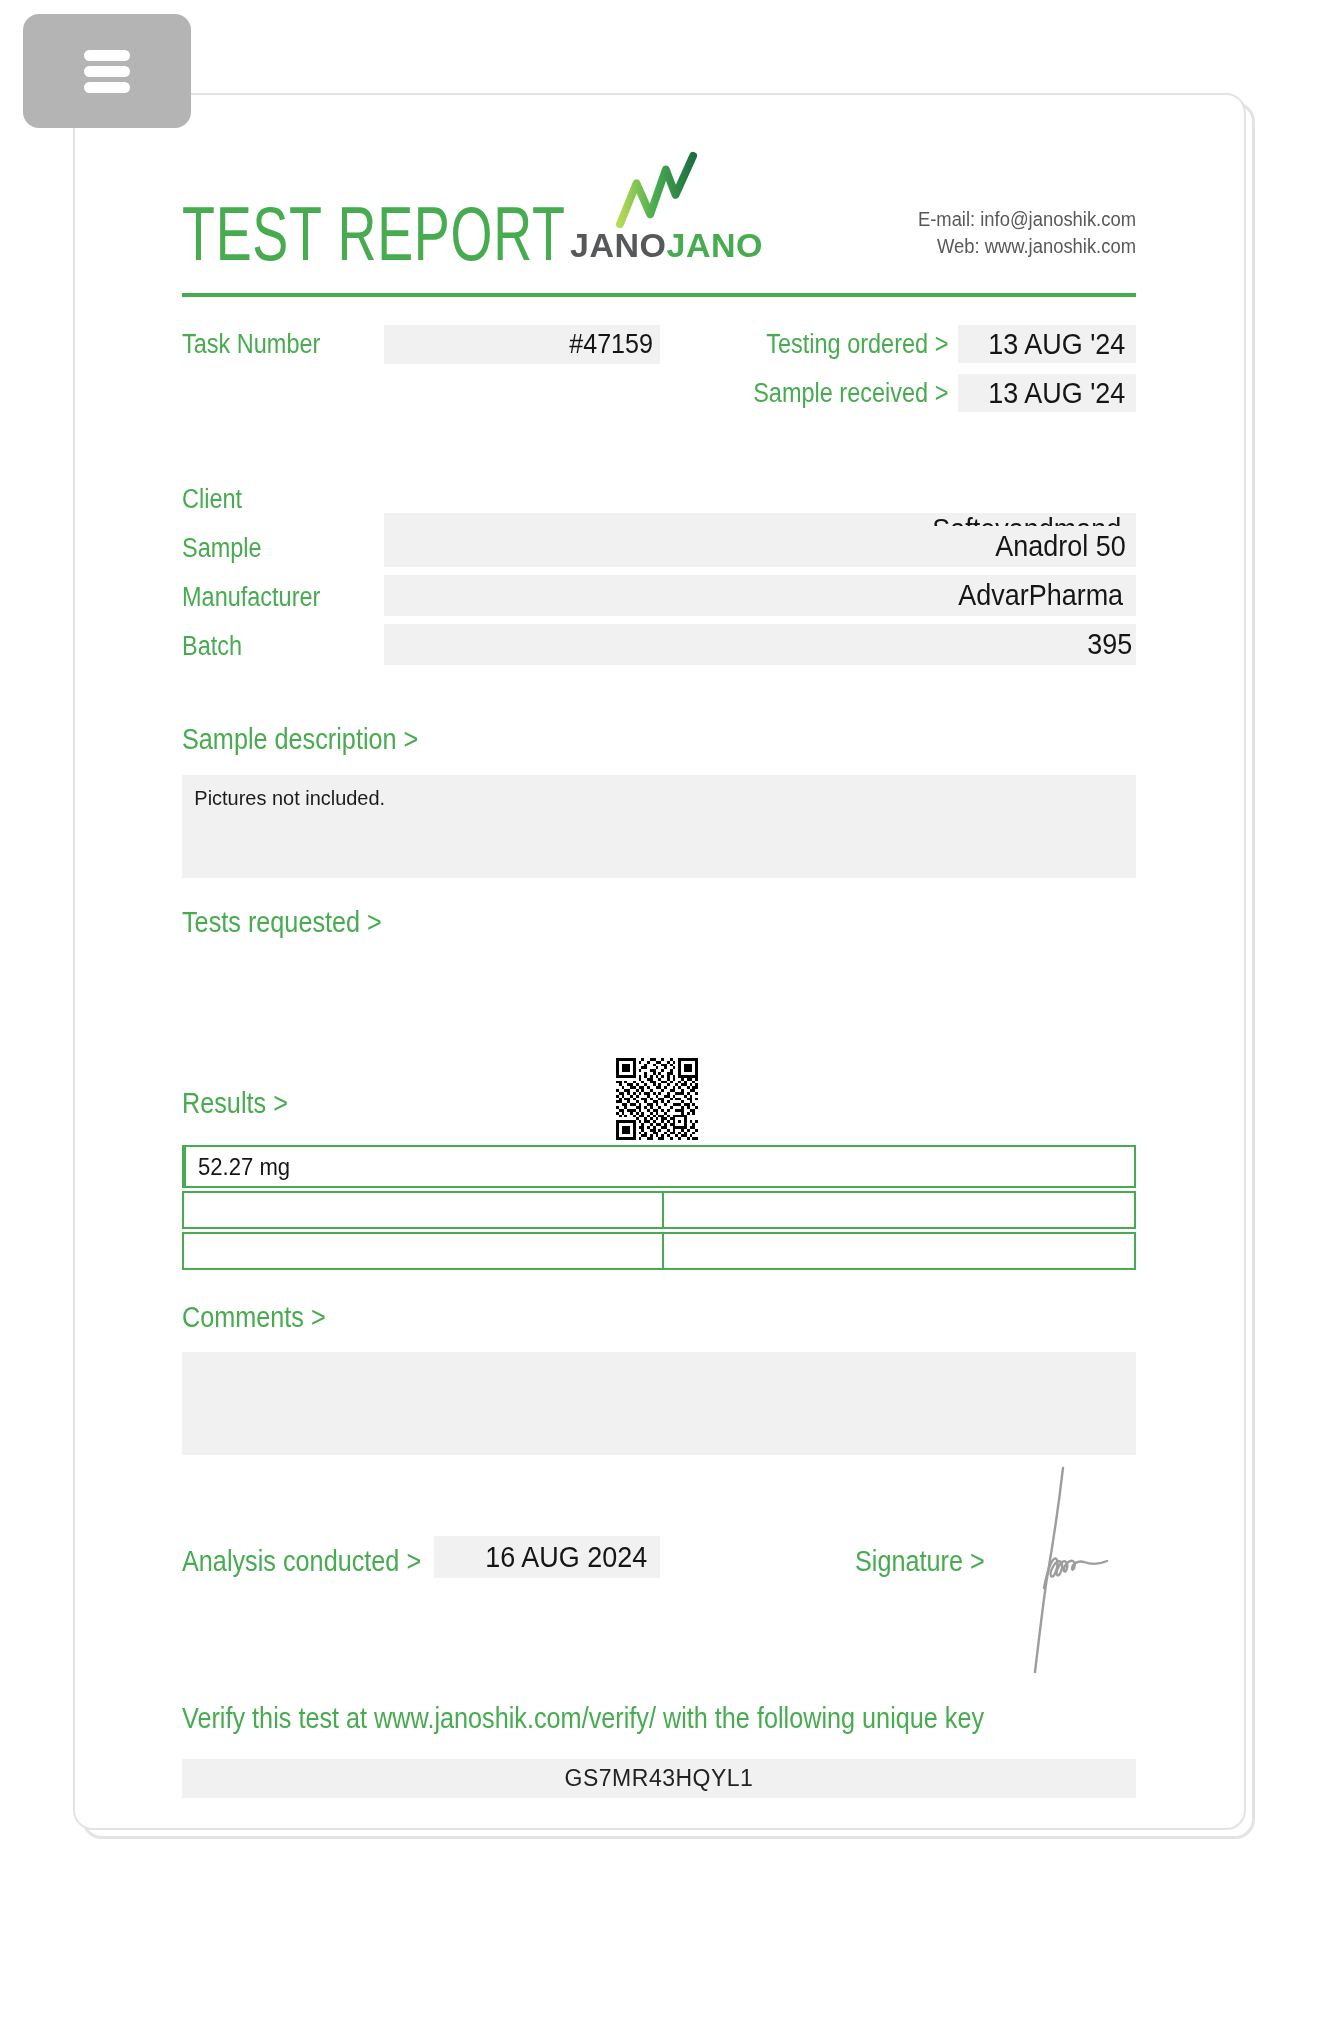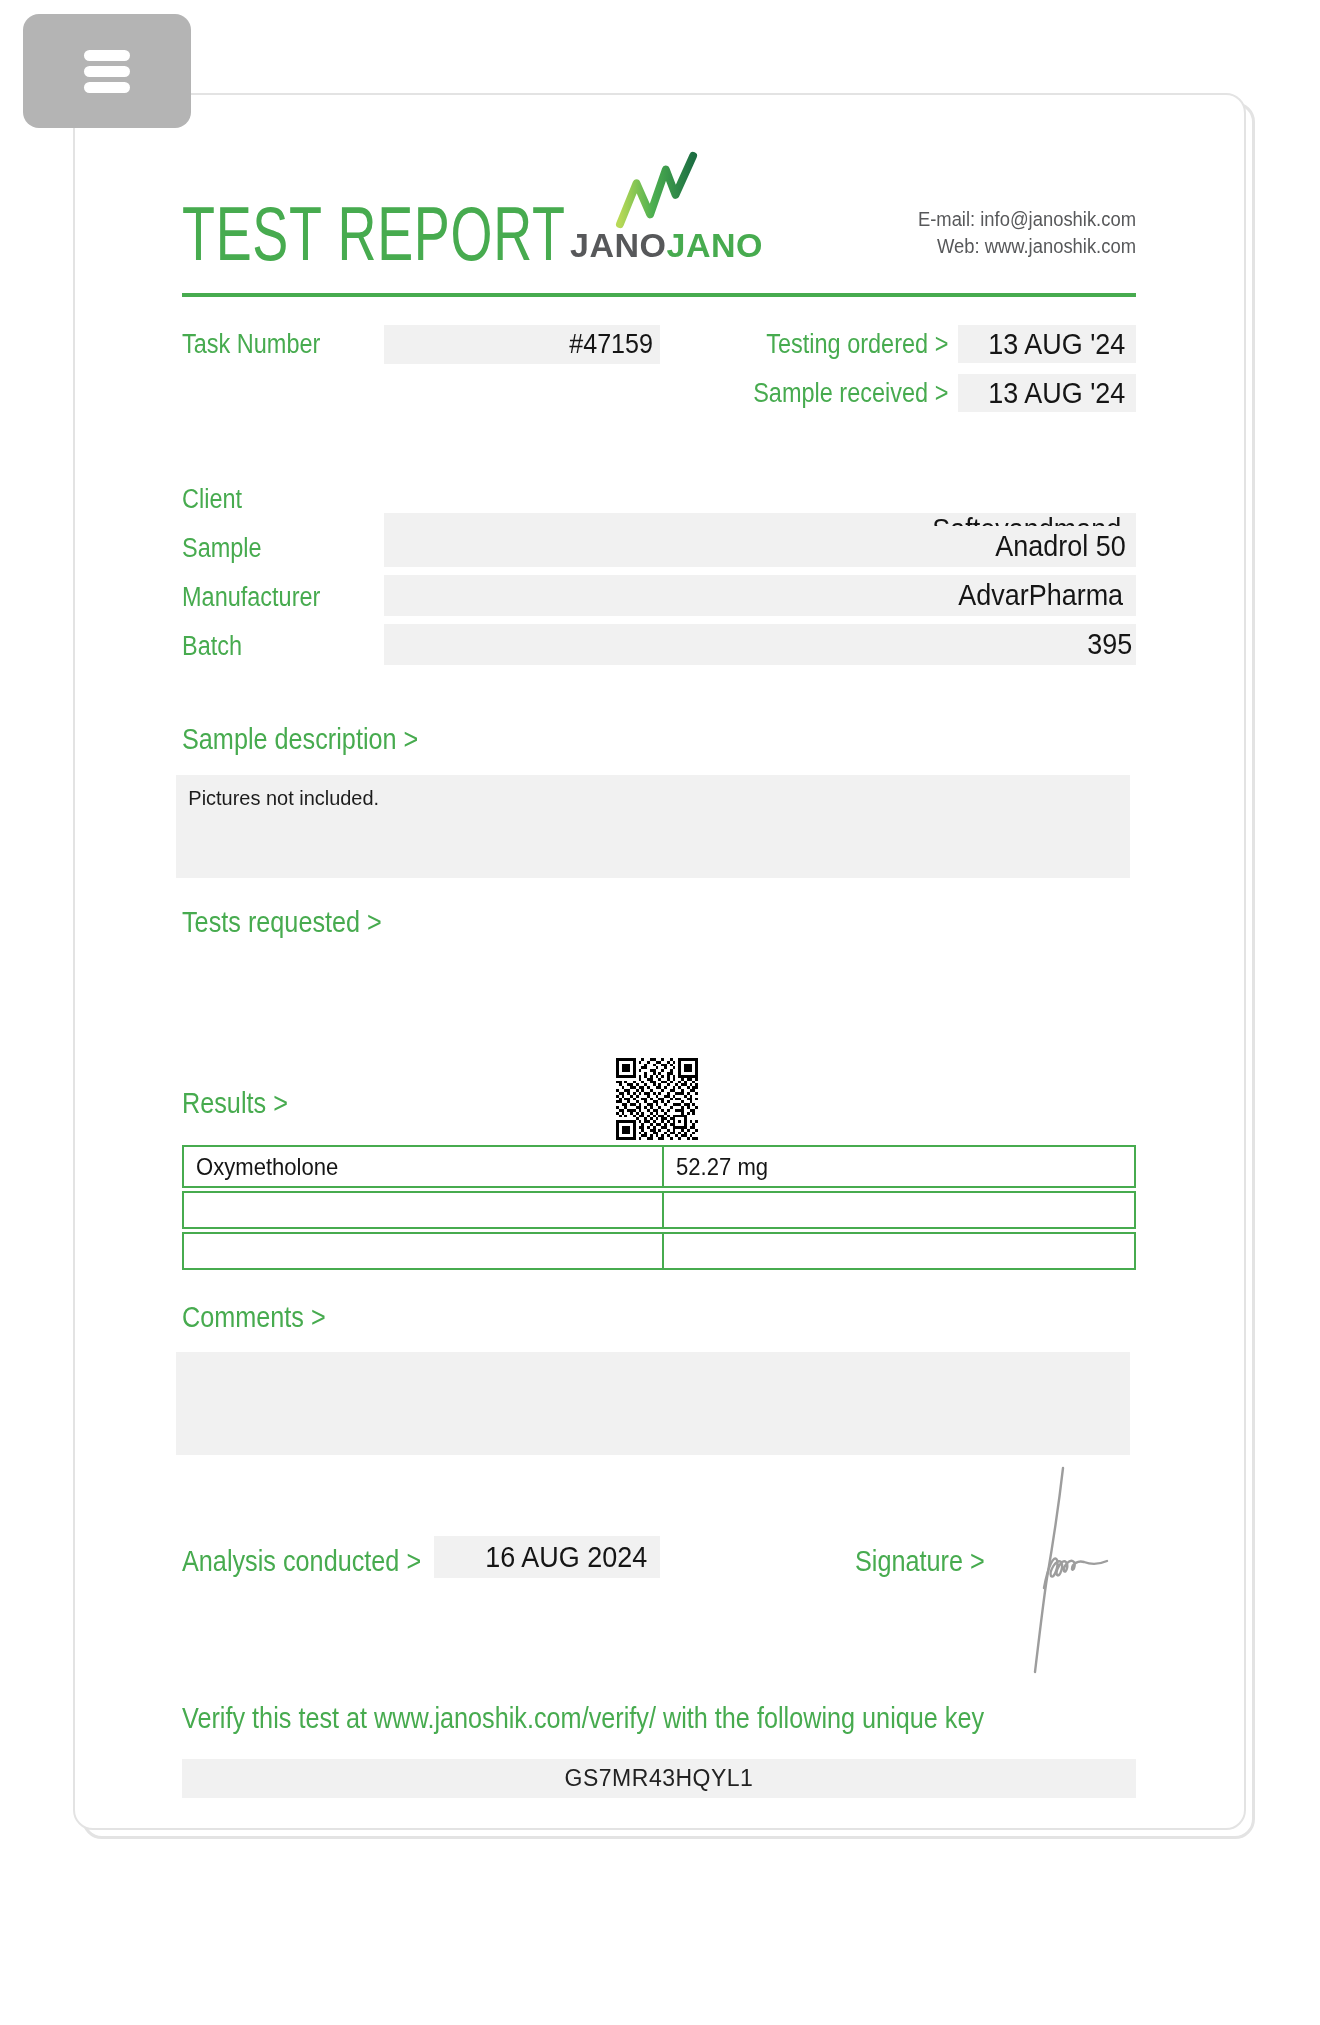--- a/index.html
+++ b/index.html
@@ -36,21 +36,21 @@
   .glabel.r{transform-origin:100% 50%;}
   .glabel.h{font-size:29px;}
 
   
   .fbox{position:absolute;background:var(--grey);display:flex;align-items:center;box-sizing:border-box;justify-content:flex-end;}
   .fbox .v{display:block;padding-left:11px;font-size:27px;color:#151515;white-space:nowrap;
            transform:scaleX(.93);transform-origin:0 50%;}
   .fbox.big .v{font-size:29px;}
 
   
-  .bigbox{position:absolute;left:176px;width:954px;height:103px;background:var(--grey);box-sizing:border-box;}
+  .bigbox{position:absolute;left:182px;width:954px;height:103px;background:var(--grey);box-sizing:border-box;}
   .bigbox .t{display:block;padding:11px 13px;font-size:21px;color:#1c1c1c;white-space:nowrap;
              transform:scaleX(.95);transform-origin:0 0;}
 
   
   .rrow{position:absolute;left:182px;width:954px;border:2px solid var(--green);box-sizing:border-box;
         display:flex;background:#fff;}
   .rrow .c1{width:478px;box-sizing:border-box;display:flex;align-items:center;padding-left:12px;}
   .rrow .c2{flex:1;border-left:2px solid var(--green);display:flex;align-items:center;padding-left:12px;}
   .rrow .ct{font-size:24px;color:#151515;white-space:nowrap;transform:scaleX(.92);transform-origin:0 50%;}
 
@@ -145,23 +145,20 @@
     <path fill="#000" d="M2,2h3v3h-3z M24,2h3v3h-3z M2,24h3v3h-3z"></path>
     <path fill="#000" d="M20,20h5v5h-5z"></path>
       <path fill="#fff" d="M21,21h3v3h-3z"></path>
       <path fill="#000" d="M22,22h1v1h-1z"></path>
     <path fill="#000" d="M9,0h1v1h-1z M12,0h2v1h-2z M16,0h1v1h-1z M19,0h1v1h-1z M8,1h1v1h-1z M11,1h1v1h-1z M14,1h2v1h-2z M18,1h1v1h-1z M20,1h1v1h-1z M10,2h1v1h-1z M13,2h1v1h-1z M16,2h2v1h-2z M19,2h1v1h-1z M9,3h2v1h-2z M14,3h1v1h-1z M17,3h1v1h-1z M20,3h1v1h-1z M8,4h1v1h-1z M12,4h2v1h-2z M16,4h1v1h-1z M19,4h1v1h-1z M10,5h1v1h-1z M13,5h1v1h-1z M15,5h1v1h-1z M18,5h2v1h-2z M8,6h1v1h-1z M10,6h1v1h-1z M12,6h1v1h-1z M14,6h1v1h-1z M16,6h1v1h-1z M18,6h1v1h-1z M20,6h1v1h-1z M6,8h1v1h-1z M6,10h1v1h-1z M6,12h1v1h-1z M6,14h1v1h-1z M6,16h1v1h-1z M6,18h1v1h-1z M6,20h1v1h-1z M0,8h2v1h-2z M3,8h1v1h-1z M1,9h1v1h-1z M4,9h2v1h-2z M2,10h1v1h-1z M5,10h1v1h-1z M0,11h1v1h-1z M3,11h2v1h-2z M1,12h2v1h-2z M4,12h1v1h-1z M0,13h1v1h-1z M2,13h1v1h-1z M5,13h1v1h-1z M1,14h1v1h-1z M3,14h2v1h-2z M0,15h2v1h-2z M4,15h1v1h-1z M2,16h2v1h-2z M5,16h1v1h-1z M0,17h1v1h-1z M3,17h1v1h-1z M1,18h2v1h-2z M4,18h2v1h-2z M0,19h1v1h-1z M2,19h1v1h-1z M5,19h1v1h-1z M1,20h1v1h-1z M3,20h1v1h-1z M8,7h1v1h-1z M11,7h2v1h-2z M15,7h1v1h-1z M18,7h1v1h-1z M20,7h1v1h-1z M9,8h1v1h-1z M12,8h2v1h-2z M16,8h2v1h-2z M19,8h1v1h-1z M7,9h1v1h-1z M10,9h1v1h-1z M13,9h1v1h-1z M15,9h1v1h-1z M18,9h1v1h-1z M21,9h1v1h-1z M8,10h2v1h-2z M11,10h1v1h-1z M14,10h2v1h-2z M17,10h1v1h-1z M20,10h1v1h-1z M7,11h1v1h-1z M9,11h1v1h-1z M12,11h1v1h-1z M16,11h1v1h-1z M19,11h2v1h-2z M8,12h1v1h-1z M10,12h2v1h-2z M13,12h1v1h-1z M15,12h1v1h-1z M18,12h1v1h-1z M21,12h1v1h-1z M7,13h1v1h-1z M11,13h1v1h-1z M14,13h1v1h-1z M17,13h2v1h-2z M20,13h1v1h-1z M9,14h2v1h-2z M12,14h1v1h-1z M15,14h2v1h-2z M19,14h1v1h-1z M21,14h1v1h-1z M7,15h1v1h-1z M10,15h1v1h-1z M13,15h2v1h-2z M16,15h1v1h-1z M18,15h1v1h-1z M8,16h1v1h-1z M11,16h2v1h-2z M14,16h1v1h-1z M17,16h1v1h-1z M20,16h2v1h-2z M7,17h2v1h-2z M10,17h1v1h-1z M12,17h1v1h-1z M15,17h1v1h-1z M19,17h1v1h-1z M8,18h1v1h-1z M11,18h1v1h-1z M13,18h2v1h-2z M16,18h1v1h-1z M18,18h1v1h-1z M21,18h1v1h-1z M7,19h1v1h-1z M9,19h1v1h-1z M12,19h1v1h-1z M14,19h1v1h-1z M17,19h1v1h-1z M8,20h2v1h-2z M11,20h1v1h-1z M13,20h1v1h-1z M15,20h2v1h-2z M18,20h1v1h-1z M7,21h1v1h-1z M10,21h1v1h-1z M12,21h1v1h-1z M14,21h1v1h-1z M16,21h2v1h-2z M19,21h1v1h-1z M23,7h1v1h-1z M25,7h2v1h-2z M28,7h1v1h-1z M22,8h1v1h-1z M24,8h1v1h-1z M27,8h1v1h-1z M23,9h2v1h-2z M26,9h1v1h-1z M28,9h1v1h-1z M22,10h1v1h-1z M25,10h1v1h-1z M27,10h2v1h-2z M23,11h1v1h-1z M26,11h2v1h-2z M22,12h2v1h-2z M25,12h1v1h-1z M28,12h1v1h-1z M24,13h1v1h-1z M26,13h1v1h-1z M22,14h1v1h-1z M25,14h2v1h-2z M28,14h1v1h-1z M23,15h1v1h-1z M26,15h1v1h-1z M22,16h1v1h-1z M24,16h2v1h-2z M27,16h1v1h-1z M23,17h1v1h-1z M25,17h1v1h-1z M28,17h1v1h-1z M22,18h2v1h-2z M26,18h2v1h-2z M23,19h1v1h-1z M25,19h1v1h-1z M27,19h1v1h-1z M8,22h1v1h-1z M10,22h2v1h-2z M13,22h1v1h-1z M16,22h1v1h-1z M18,22h1v1h-1z M26,22h1v1h-1z M28,22h1v1h-1z M9,23h1v1h-1z M12,23h1v1h-1z M14,23h2v1h-2z M17,23h1v1h-1z M19,23h1v1h-1z M27,23h1v1h-1z M8,24h2v1h-2z M11,24h1v1h-1z M13,24h1v1h-1z M16,24h2v1h-2z M26,24h2v1h-2z M9,25h1v1h-1z M12,25h2v1h-2z M15,25h1v1h-1z M18,25h1v1h-1z M20,25h1v1h-1z M23,25h1v1h-1z M25,25h1v1h-1z M28,25h1v1h-1z M8,26h1v1h-1z M10,26h1v1h-1z M13,26h2v1h-2z M17,26h1v1h-1z M19,26h2v1h-2z M22,26h1v1h-1z M24,26h1v1h-1z M27,26h1v1h-1z M9,27h2v1h-2z M12,27h1v1h-1z M14,27h1v1h-1z M16,27h1v1h-1z M18,27h1v1h-1z M21,27h1v1h-1z M23,27h2v1h-2z M26,27h1v1h-1z M8,28h1v1h-1z M11,28h2v1h-2z M15,28h2v1h-2z M19,28h1v1h-1z M22,28h1v1h-1z M25,28h1v1h-1z M27,28h2v1h-2z"></path>
   </svg>
 
   <div class="glabel h" style="left:182px;top:1088px;">Results &gt;</div>
 
   <div class="rrow" style="top:1145px;height:43px;">
-    <div class="c1">
-        <span class="ct">Oxymetholone</span>
-      </div>
     <div class="c2">
         <span class="ct">52.27 mg</span>
       </div>
   </div>
   <div class="rrow" style="top:1191px;height:38px;">
     <div class="c1">
         <span class="ct"></span>
       </div>
     <div class="c2">
         <span class="ct"></span>

